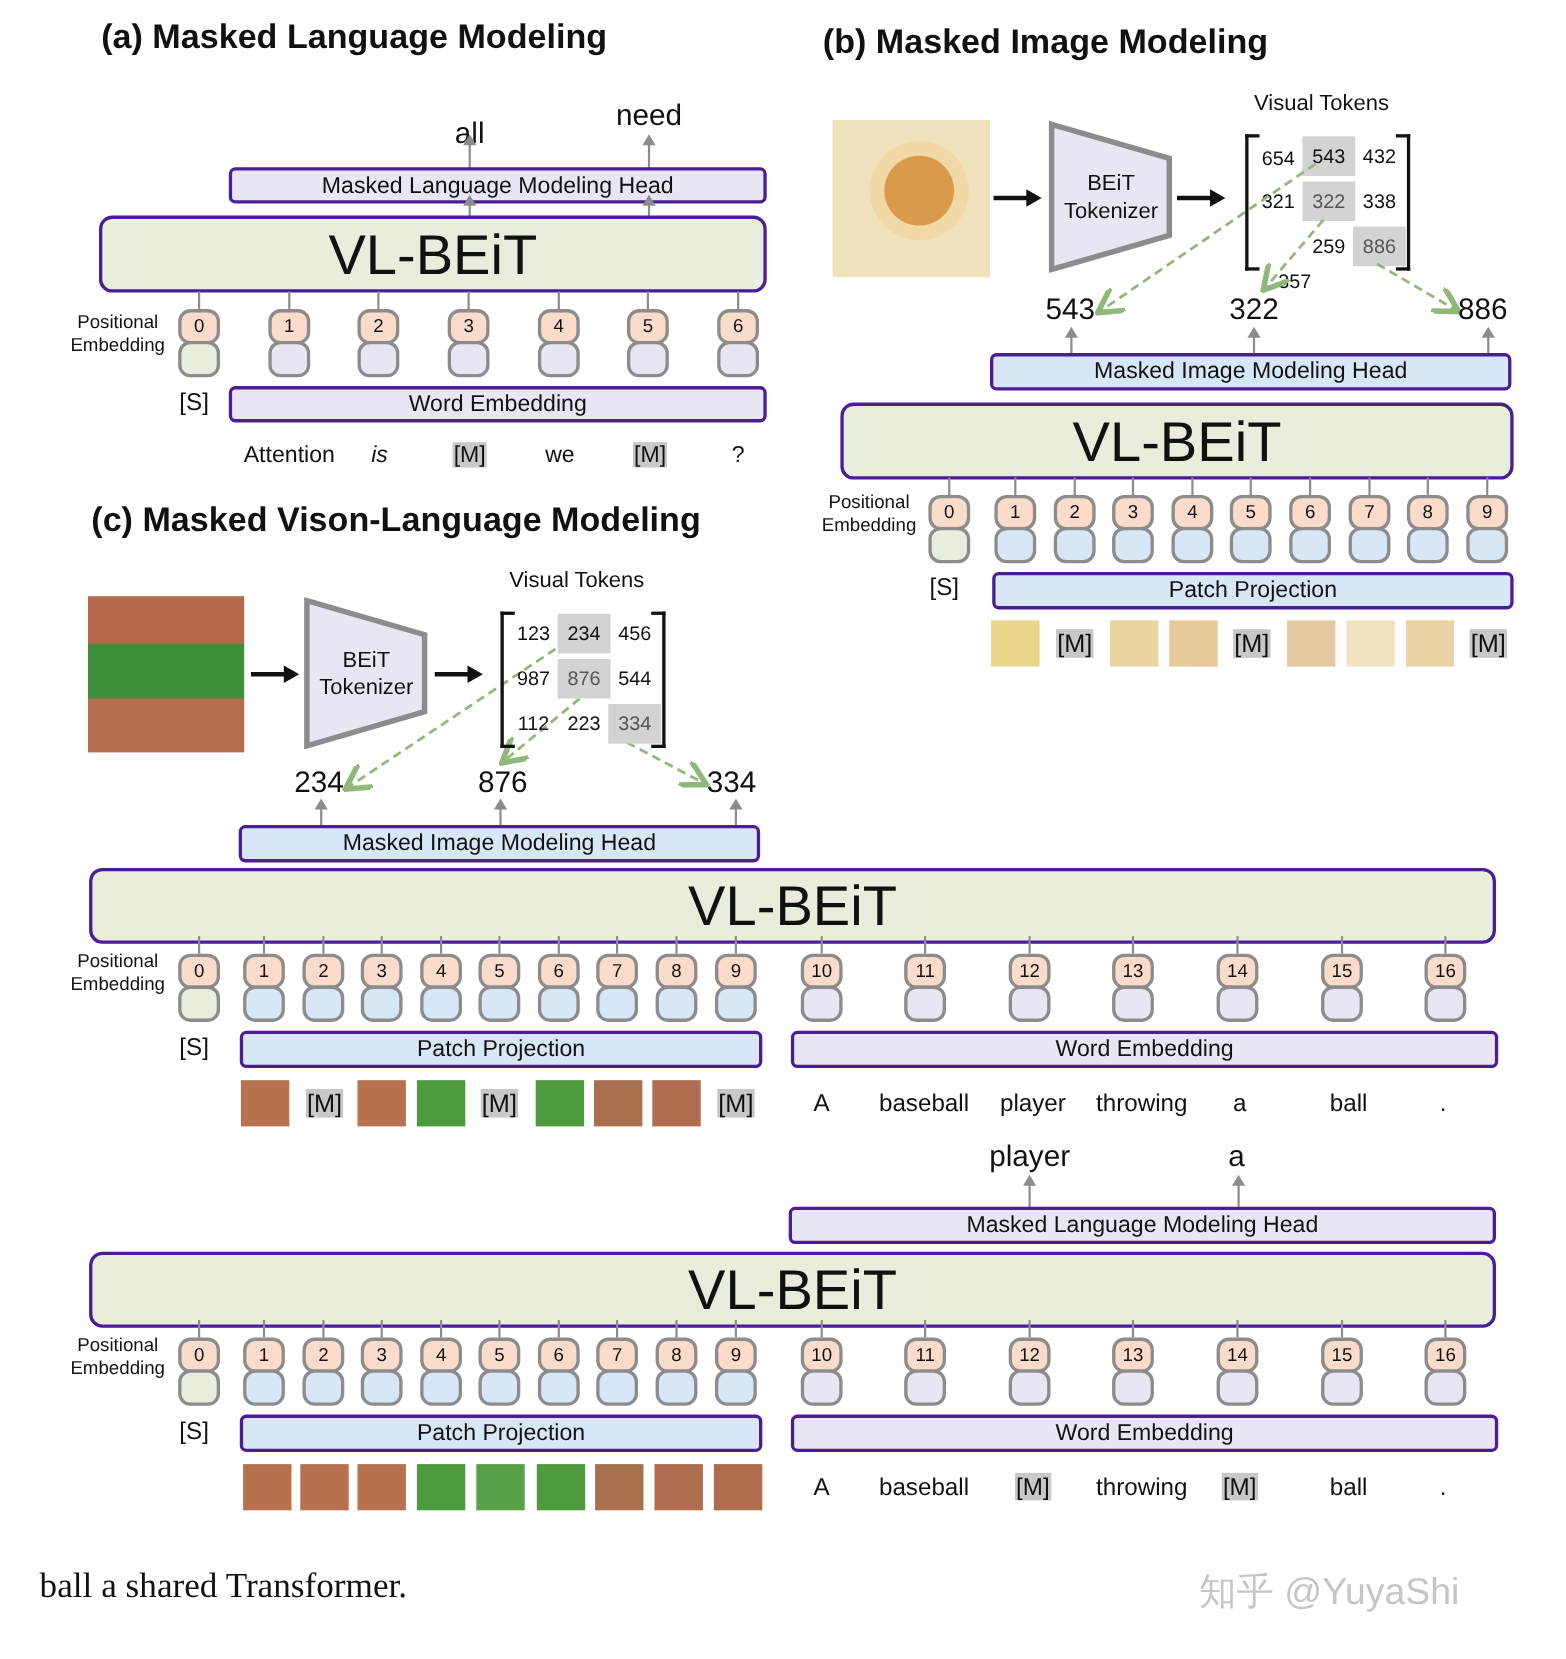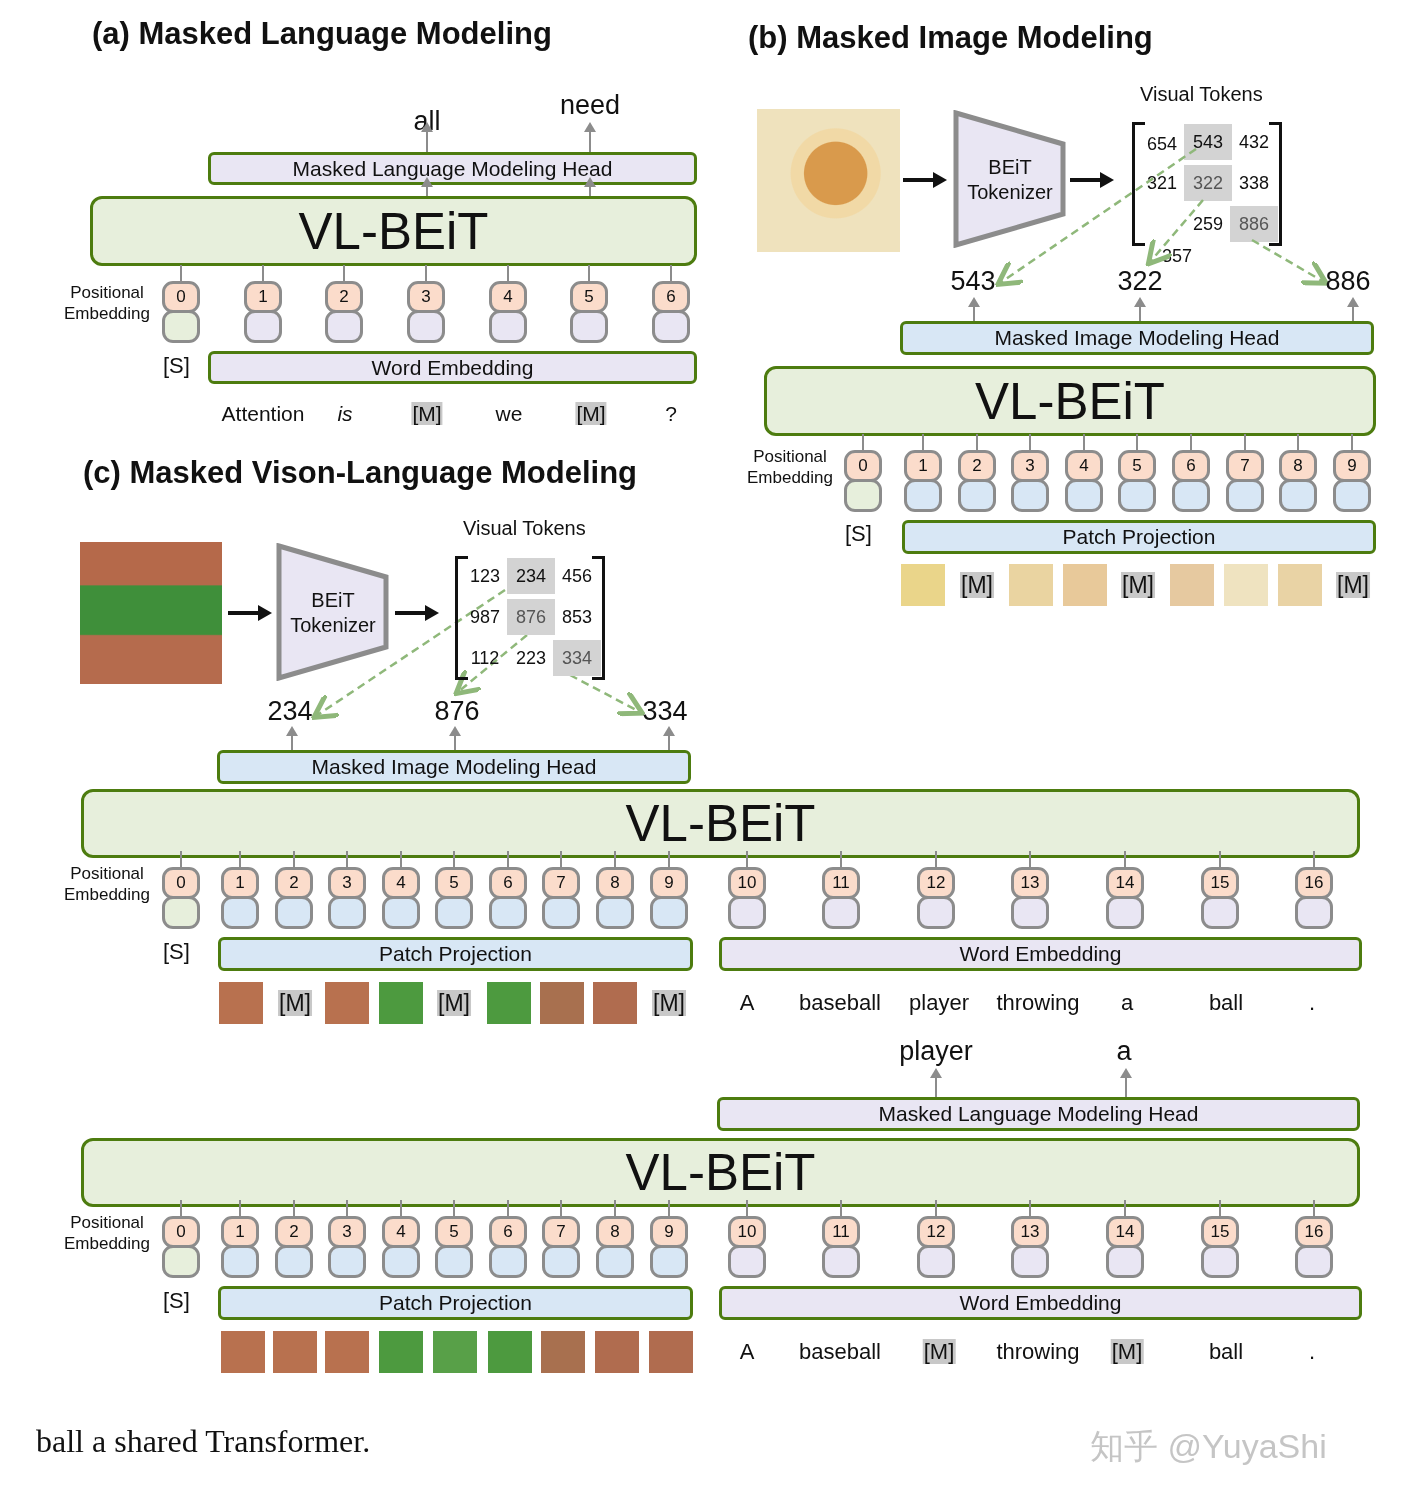--- a/index.html
+++ b/index.html
@@ -1,19 +1,19 @@
 <!DOCTYPE html>
 <html><head>
 <meta charset="utf-8">
 <style>
   html,body{margin:0;padding:0;background:#fff;}
   body{width:1424px;height:1508px;position:relative;overflow:hidden;font-family:"Liberation Sans",sans-serif;color:#111;}
   .abs{position:absolute;}
   .title{font-weight:bold;font-size:31px;white-space:nowrap;}
-  .box{position:absolute;box-sizing:border-box;border:3px solid #4d7c0f;border-radius:6px;display:flex;align-items:center;justify-content:center;white-space:nowrap;}
+  .box{position:absolute;box-sizing:border-box;border:3px solid #4c1d95;border-radius:6px;display:flex;align-items:center;justify-content:center;white-space:nowrap;}
   .lav{background:#e9e6f3;}
   .blue{background:#d8e7f5;}
   .green{background:#e7efdc;}
   .head{font-size:21px;}
   .core{border-radius:12px;font-size:51px;}
   .lbl{position:absolute;font-size:21px;white-space:nowrap;transform:translateX(-50%);}
   .big{position:absolute;font-size:27px;white-space:nowrap;transform:translateX(-50%);}
   .pos-label{position:absolute;font-size:17px;line-height:21px;text-align:center;white-space:nowrap;}
   .s-label{position:absolute;font-size:22px;}
   .tok{position:absolute;width:38px;transform:translateX(-50%);}
@@ -238,21 +238,21 @@
   </svg>
 <div class="abs" style="left:463px;top:517px;font-size:20px;">Visual Tokens</div>
 <div id="matrix-c" class="matrix" style="left:455px;top:556px;width:150px;height:124px;">
     <div class="bracket l" style="left: 0px; top: 0px; height: 118px;"></div>
     <div class="bracket r" style="right: 0px; top: 0px; height: 118px;"></div>
     <div class="cell" style="left: 6px; top: 2px;">123</div>
     <div class="cell hl dark" style="left: 52px; top: 2px;">234</div>
     <div class="cell" style="left: 98px; top: 2px;">456</div>
     <div class="cell" style="left: 6px; top: 43px;">987</div>
     <div class="cell hl" style="left: 52px; top: 43px;">876</div>
-    <div class="cell" style="left: 98px; top: 43px;">853</div>
+    <div class="cell" style="left: 98px; top: 43px;">544</div>
     <div class="cell" style="left: 6px; top: 84px;">112</div>
     <div class="cell" style="left: 52px; top: 84px;">223</div>
     <div class="cell hl" style="left: 98px; top: 84px;">334</div>
   </div>
 
 <div class="big" style="left:290px;top:696px;">234</div>
 <div class="big" style="left:457px;top:696px;">876</div>
 <div class="big" style="left:665px;top:696px;">334</div>
 <div class="arrow-up" style="left:291px;top:734px;height:17px;"></div>
 <div class="arrow-up" style="left:454px;top:734px;height:17px;"></div>

